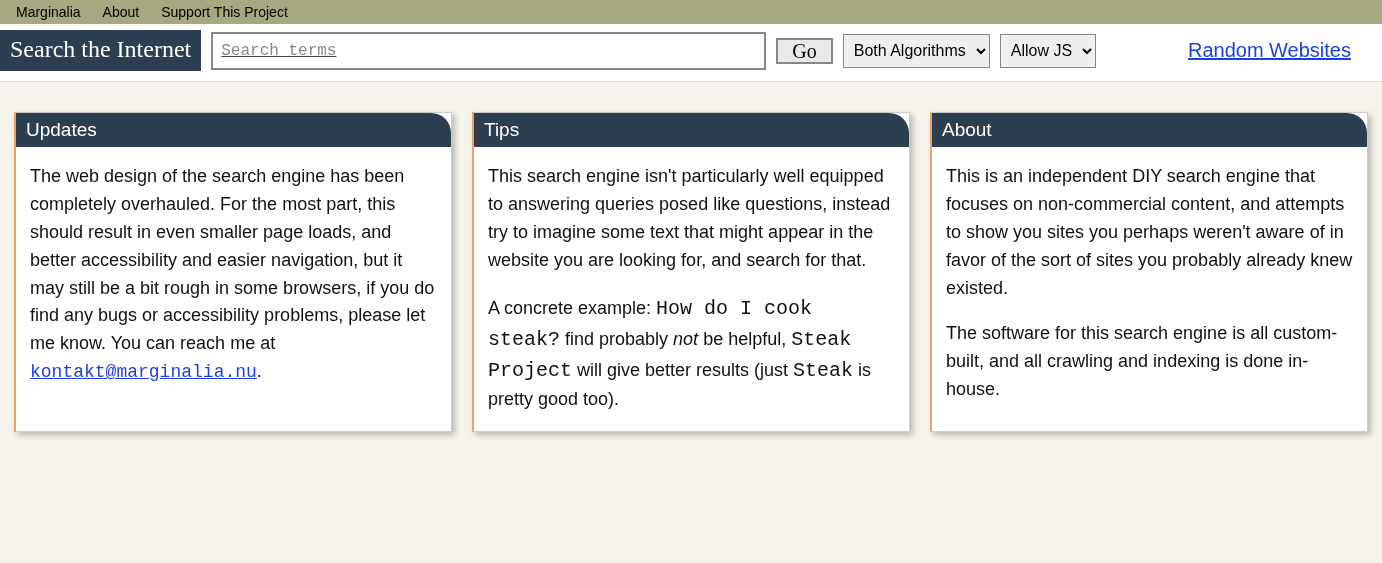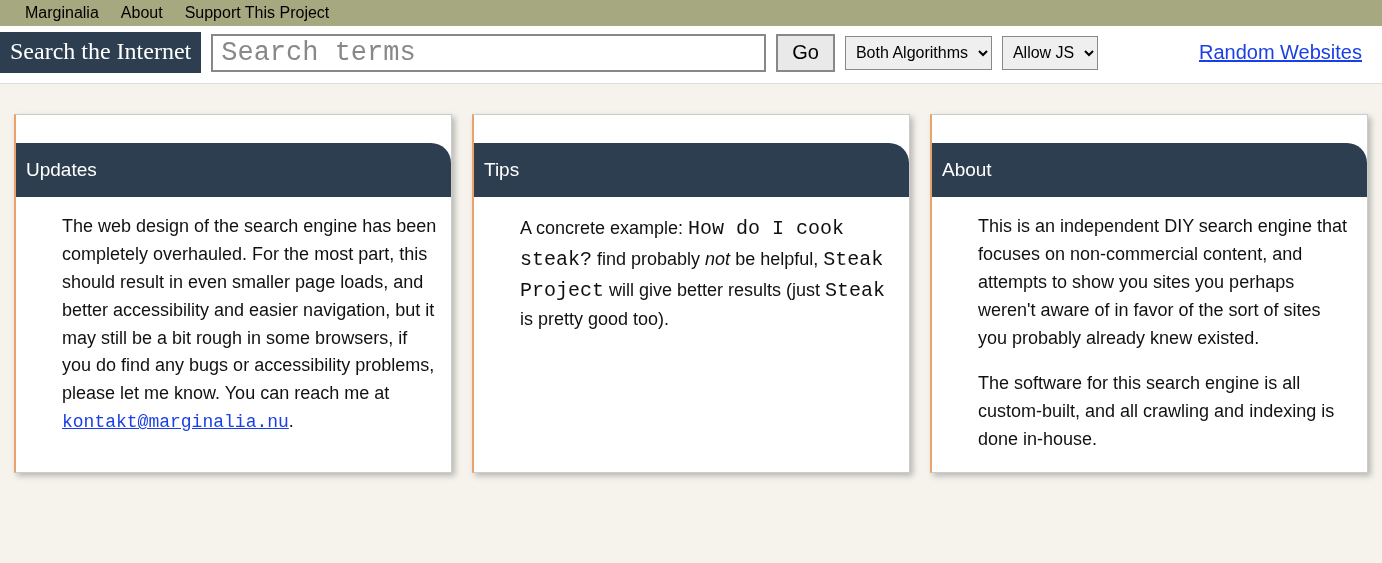--- a/index.html
+++ b/index.html
@@ -4,63 +4,65 @@
 <style>
   * { box-sizing: border-box; }
   body {
     margin: 0;
     font-family: Arial, Helvetica, sans-serif;
     background: #f5f3ec;
     color: #111;
   }
   .topnav {
     background: #a6a97f;
-    padding: 4px 25px;
+    padding: 4px 16px;
     display: flex;
     gap: 22px;
-    font-size: 16px;
+    font-size: 14px;
   }
   .topnav a {
     color: #000;
     text-decoration: none;
   }
   .searchbar-row {
     background: #fff;
     display: flex;
     align-items: center;
     gap: 10px;
-    padding: 6px 6px 10px 0;
+    padding: 6px 17px 10px 0;
     border-bottom: 1px solid #ddd;
   }
   .search-label {
     background: #2c3e50;
     color: #fff;
     font-family: Georgia, "Times New Roman", serif;
     font-size: 24px;
     padding: 6px 10px 8px 10px;
     white-space: nowrap;
   }
   .search-input {
     flex: 0 0 555px;
     height: 38px;
-    font-size: 27px;
+    font-size: 16px;
     font-family: "Courier New", monospace;
     padding: 4px 8px;
     border: 2px solid #888;
     background: #fff;
     color: #444;
+    text-decoration: underline;
   }
   .search-input::placeholder { color: #888; }
   .go-btn {
-    height: 38px;
+    height: 26px;
     padding: 0 14px;
     font-size: 20px;
     background: #e9e9e9;
     border: 2px solid #888;
     cursor: pointer;
+    font-family: Liberation Serif, serif;
   }
   select {
     height: 34px;
     font-size: 16px;
     background: #efefef;
     border: 1px solid #888;
     padding: 2px 6px;
   }
   .random-link {
     margin-left: auto;
@@ -80,30 +82,28 @@
     border: 1px solid #ccc;
     border-left: 2px solid #e9a36a;
     box-shadow: 3px 3px 6px rgba(0,0,0,0.25);
     display: flex;
     flex-direction: column;
   }
   .card-header {
     background: #2c3e50;
     color: #fff;
     font-size: 19px;
-    padding: 16px 10px;
+    padding: 6px 10px;
     border-top-right-radius: 20px;
-    margin-top: 28px;
   }
   .card-body {
     padding: 16px 14px 18px 14px;
     font-size: 18px;
     line-height: 1.55;
     flex: 1;
-    margin-left: 32px;
   }
   .card-body p { margin: 0 0 18px 0; }
   .card-body p:last-child { margin-bottom: 0; }
   .card-body a {
     color: #1a3fe6;
     font-family: "Courier New", monospace;
     text-decoration: underline;
   }
   .card-body code, .mono {
     font-family: "Courier New", monospace;
@@ -150,20 +150,21 @@
     <div class="card-body">
       <p>
         <span>The web design of the search engine has been completely overhauled. For the most part, this should result in even smaller page loads, and better accessibility and easier navigation, but it may still be a bit rough in some browsers, if you do find any bugs or accessibility problems, please let me know. You can reach me at </span><a href="#">kontakt@marginalia.nu</a><span>.</span>
       </p>
     </div>
   </div>
 
   <div class="card">
     <div class="card-header">Tips</div>
     <div class="card-body">
+      <p>This search engine isn't particularly well equipped to answering queries posed like questions, instead try to imagine some text that might appear in the website you are looking for, and search for that.</p>
       <p>
         <span>A concrete example: </span><span class="mono">How do I cook steak?</span><span> find probably </span><em>not</em><span> be helpful, </span><span class="mono">Steak Project</span><span> will give better results (just </span><span class="mono">Steak</span><span> is pretty good too).</span>
       </p>
     </div>
   </div>
 
   <div class="card">
     <div class="card-header">About</div>
     <div class="card-body">
       <p>This is an independent DIY search engine that focuses on non-commercial content, and attempts to show you sites you perhaps weren't aware of in favor of the sort of sites you probably already knew existed.</p>

